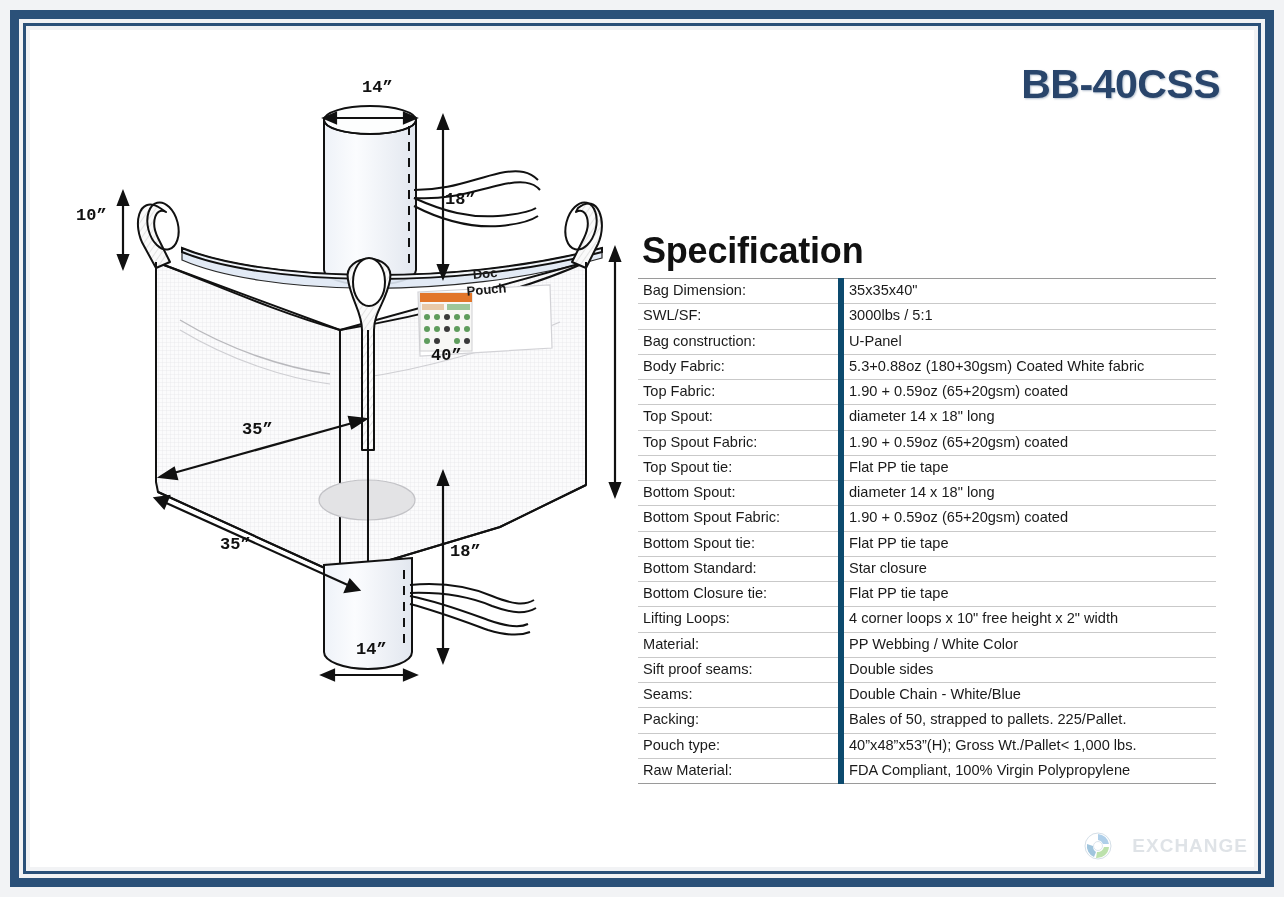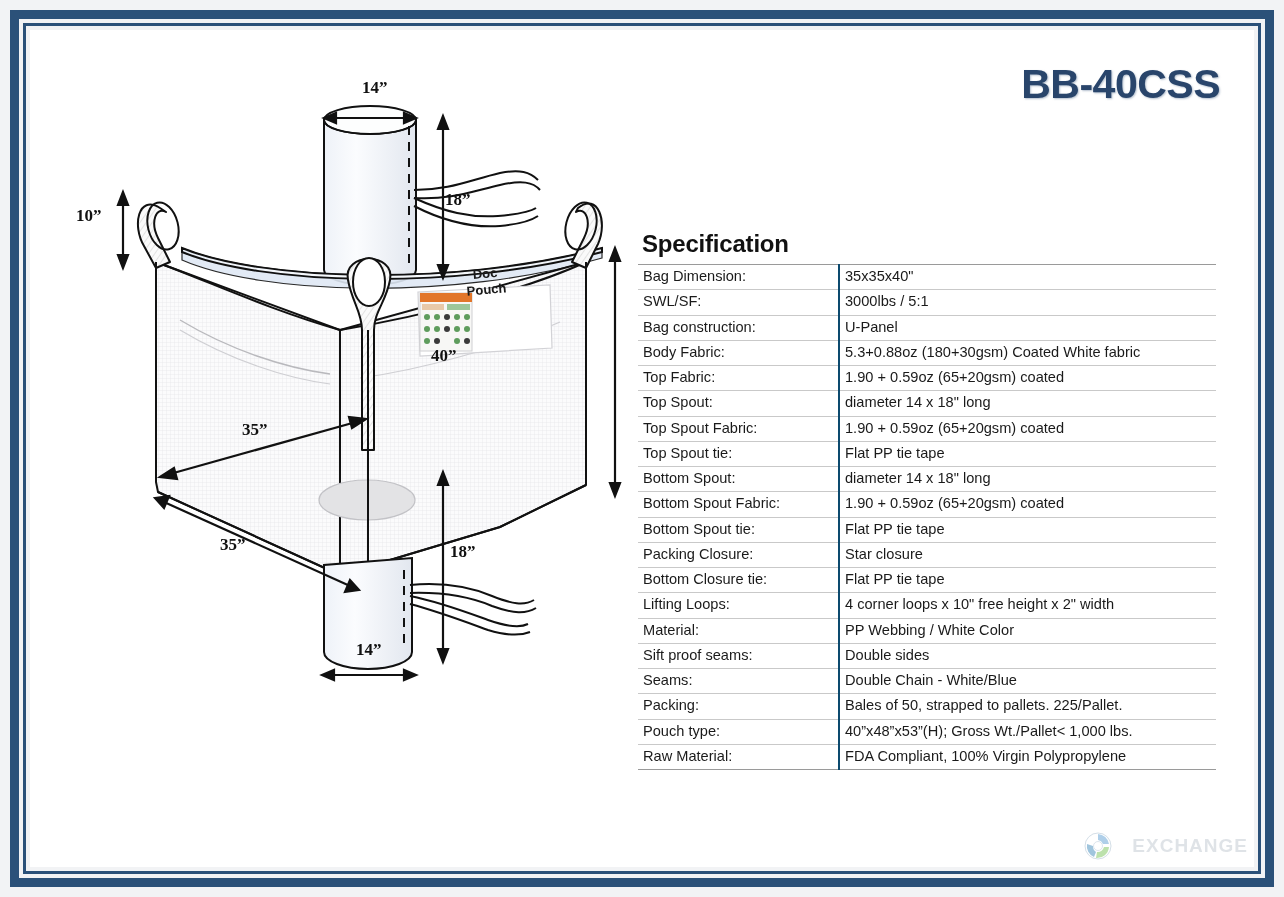--- a/index.html
+++ b/index.html
@@ -58,21 +58,21 @@
   }
 
   
   .spec-block {
     position: absolute;
     left: 608px;
     top: 200px;
     width: 578px;
   }
   .spec-heading {
-    font-size: 24px;
+    font-size: 36px;
     font-weight: bold;
     color: #111111;
     margin: 0 0 6px 4px;
     letter-spacing: -0.2px;
   }
   table.spec-table {
     width: 100%;
     border-collapse: collapse;
     font-size: 14.6px;
     color: #1a1a1a;
@@ -87,40 +87,40 @@
     border-bottom: 1px solid #9a9a9a;
   }
   table.spec-table td {
     padding: 2px 3px 3px 5px;
     vertical-align: middle;
     line-height: 1.32;
     white-space: nowrap;
   }
   td.spec-label {
     width: 192px;
-    border-right: 2px solid #0c4a6e;
+    border-right: 6px solid #0c4a6e;
   }
   td.spec-value {
     padding-left: 9px;
   }
 
   
   .diagram {
     position: absolute;
     left: 0px;
     top: 0px;
     width: 620px;
     height: 690px;
   }
   .dim-label {
     position: absolute;
     font-size: 17px;
     font-weight: bold;
     color: #111;
-    font-family: Liberation Serif, serif;
+    font-family: Liberation Mono, monospace;
   }
   .pouch-text {
     position: absolute;
     font-size: 13px;
     font-weight: bold;
     color: #1a1a1a;
     line-height: 1.25;
     text-align: center;
     transform: rotate(-5deg);
   }
@@ -389,21 +389,21 @@
             </tr>
             <tr>
               <td class="spec-label">Bottom Spout Fabric:</td>
               <td class="spec-value">1.90 + 0.59oz (65+20gsm) coated</td>
             </tr>
             <tr>
               <td class="spec-label">Bottom Spout tie:</td>
               <td class="spec-value">Flat PP tie tape</td>
             </tr>
             <tr>
-              <td class="spec-label">Packing Closure:</td>
+              <td class="spec-label">Bottom Standard:</td>
               <td class="spec-value">Star closure</td>
             </tr>
             <tr>
               <td class="spec-label">Bottom Closure tie:</td>
               <td class="spec-value">Flat PP tie tape</td>
             </tr>
             <tr>
               <td class="spec-label">Lifting Loops:</td>
               <td class="spec-value">4 corner loops x 10" free height x 2" width</td>
             </tr>

